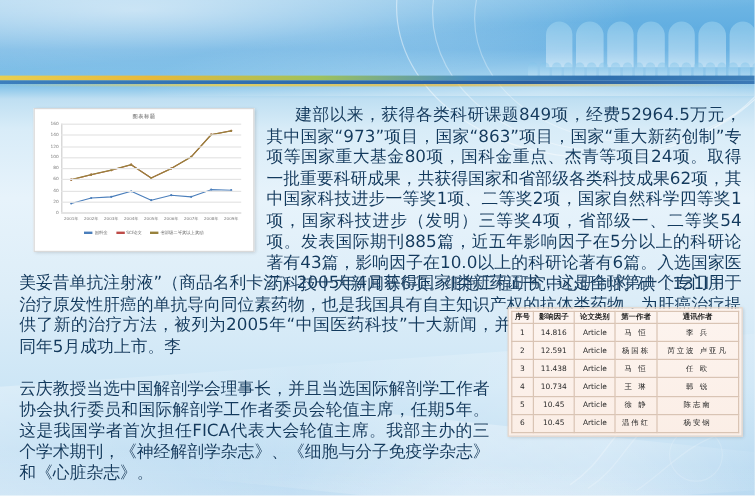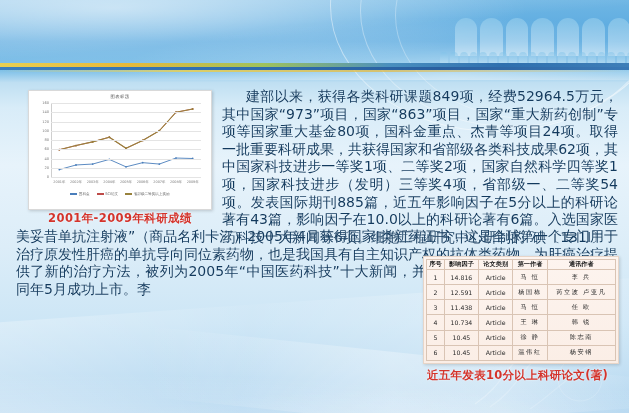--- a/index.html
+++ b/index.html
@@ -404,24 +404,24 @@
         <div class="xtick" style="left: 125px;">2008年</div>
         <div class="xtick" style="left: 141.667px;">2009年</div>
       </div>
     <div class="legend" id="chart-legend">
         <div><span class="sw" style="background: rgb(74, 126, 187);"></span><em>国科金</em></div>
         <div><span class="sw" style="background: rgb(190, 75, 72);"></span><em>SCI论文</em></div>
         <div><span class="sw" style="background: rgb(152, 130, 60);"></span><em>省部级二等奖以上奖励</em></div>
       </div>
   </div>
 
-  <div class="chart-caption">2001年-2009年科研成绩</div>
 
   <div class="para para-top">建部以来，获得各类科研课题849项，经费52964.5万元，其中国家“973”项目，国家“863”项目，国家“重大新药创制”专项等国家重大基金80项，国科金重点、杰青等项目24项。取得一批重要科研成果，共获得国家和省部级各类科技成果62项，其中国家科技进步一等奖1项、二等奖2项，国家自然科学四等奖1项，国家科技进步（发明）三等奖4项，省部级一、二等奖54项。发表国际期刊885篇，近五年影响因子在5分以上的科研论著有43篇，影响因子在10.0以上的科研论著有6篇。入选国家医药科技十大新闻等6项。细胞工程研究中心研制的“碘〔131I〕</div>
   <div class="para para-mid">美妥昔单抗注射液”（商品名利卡汀）2005年4月获得国家Ⅰ类新药证书，这是全球第一个专门用于治疗原发性肝癌的单抗导向同位素药物，也是我国具有自主知识产权的抗体类药物，为肝癌治疗提供了新的治疗方法，被列为2005年“中国医药科技”十大新闻，并于2006年1月获得GMP认证，同年5月成功上市。李</div>
+  <div class="para para-bot">云庆教授当选中国解剖学会理事长，并且当选国际解剖学工作者协会执行委员和国际解剖学工作者委员会轮值主席，任期5年。这是我国学者首次担任FICA代表大会轮值主席。我部主办的三个学术期刊，《神经解剖学杂志》、《细胞与分子免疫学杂志》和《心脏杂志》。</div>
 
   <div class="table-card">
     <table class="papers">
       <thead>
         <tr>
           <th>序号</th>
           <th>影响因子</th>
           <th>论文类别</th>
           <th>第一作者</th>
           <th>通讯作者</th>
@@ -467,15 +467,14 @@
             <td>6</td>
             <td>10.45</td>
             <td>Article</td>
             <td class="c-author">温伟红</td>
             <td class="c-author">杨安钢</td>
           </tr>
         </tbody>
     </table>
   </div>
 
-  <div class="table-caption">近五年发表10分以上科研论文(著)</div>
 
 </div>
 
 </body></html>

